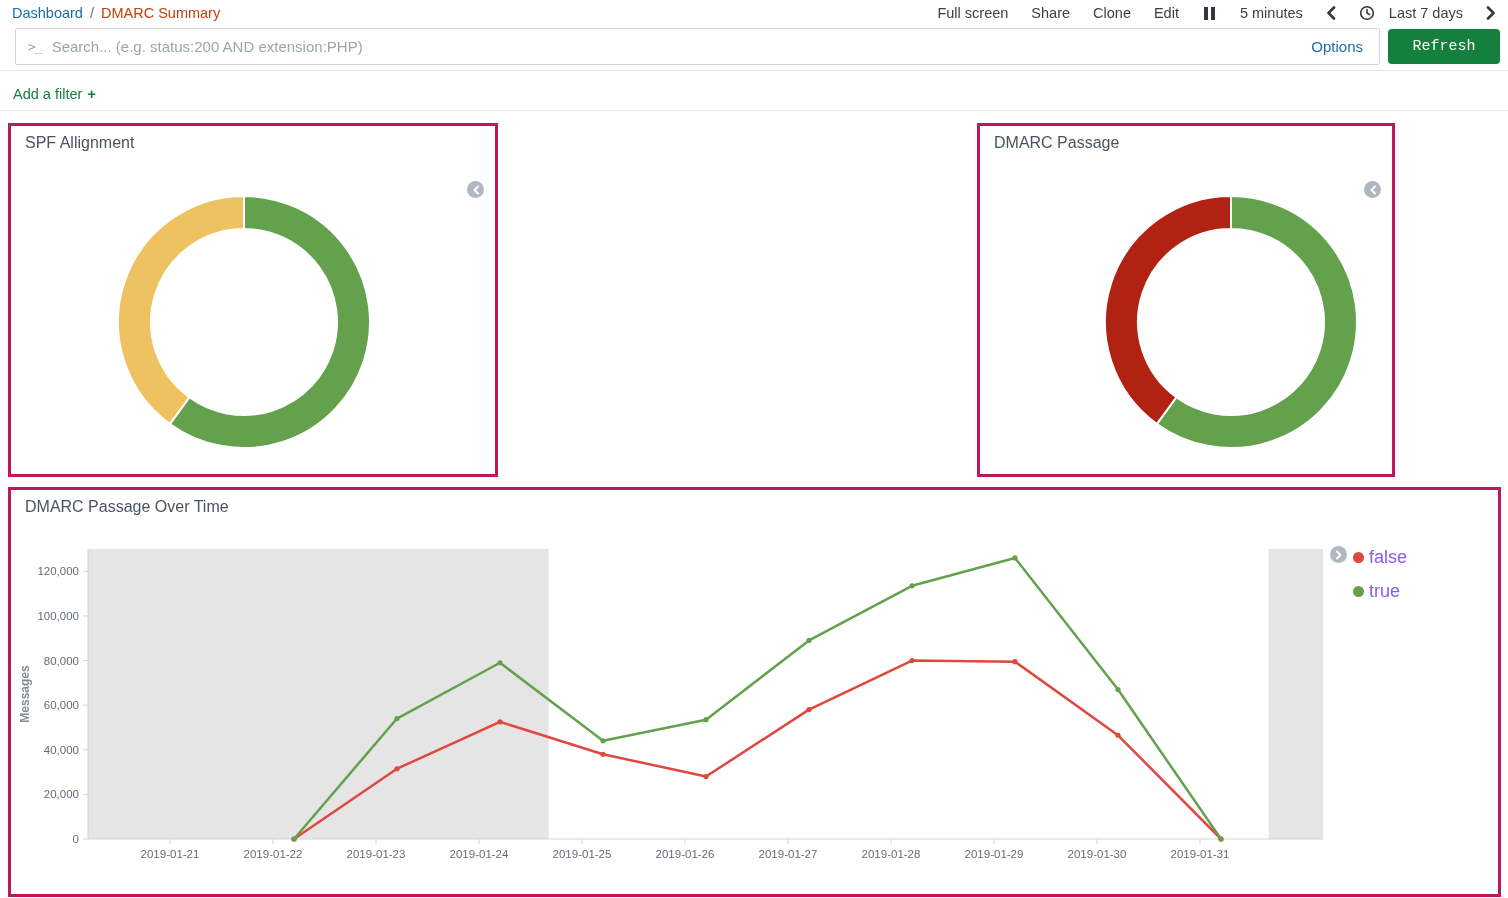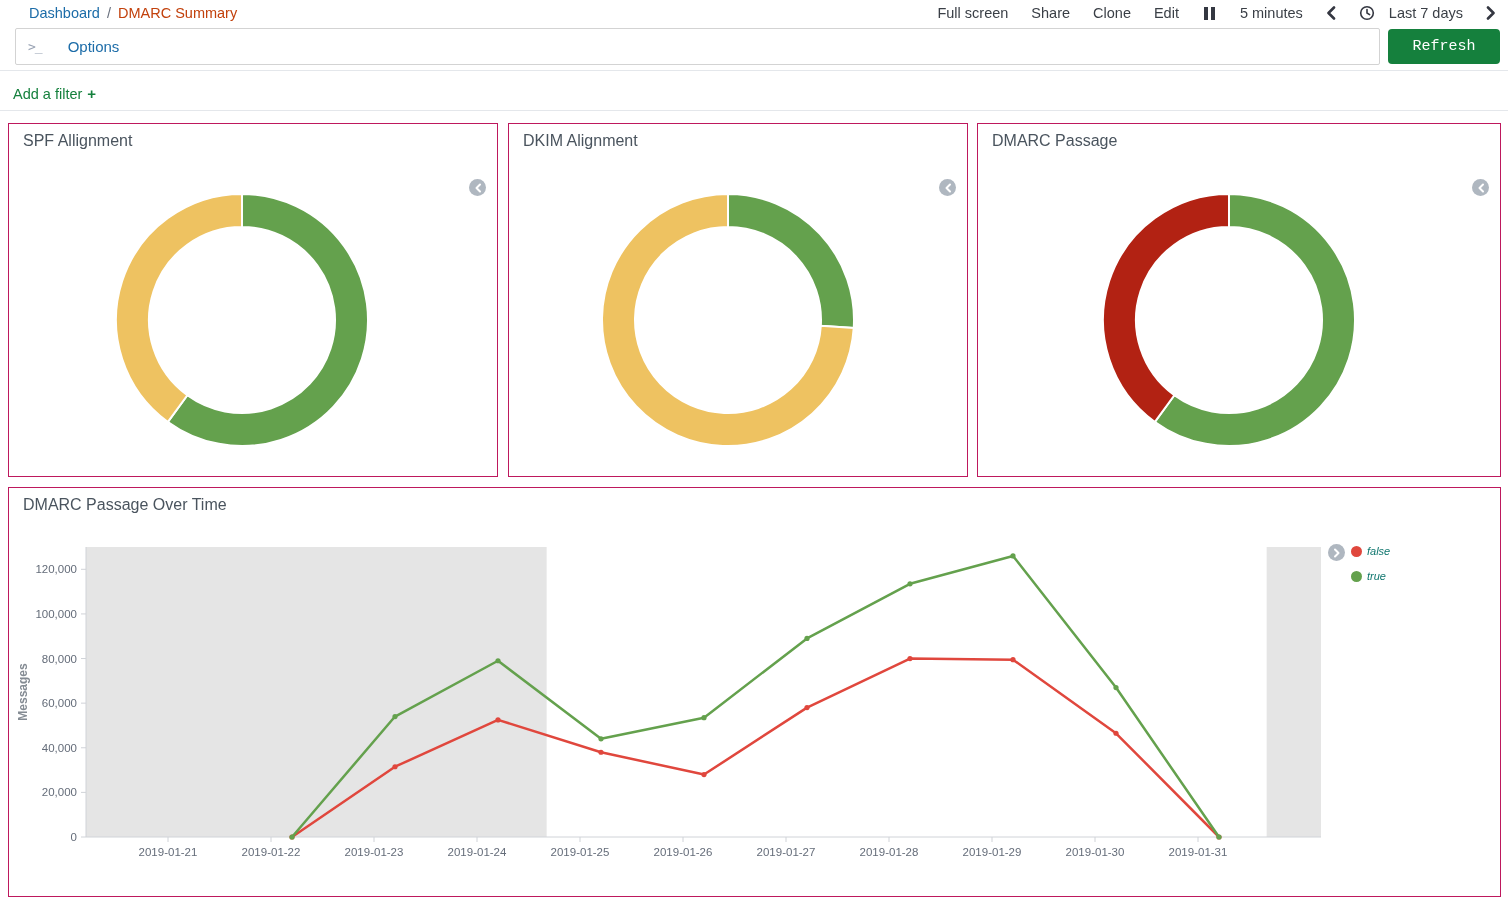--- a/index.html
+++ b/index.html
@@ -2,21 +2,21 @@
 <html><head>
 <meta charset="utf-8">
 <style>
   * { box-sizing: border-box; margin: 0; padding: 0; }
   html,body { width:1508px; height:898px; background:#fff; font-family:"Liberation Sans",sans-serif; color:#343741; overflow:hidden; }
   #page { position:relative; width:1508px; height:898px; background:#fff; }
 
   
   .topnav { position:absolute; top:0; left:0; width:100%; height:26px; display:flex; align-items:center; padding:0 12px; font-size:14.5px; }
   .breadcrumb { display:flex; align-items:center; gap:7px; }
-  .breadcrumb .crumb-link { color:#1C6CA8; cursor:pointer; text-decoration:none;margin-left:17px; }
+  .breadcrumb .crumb-link { color:#1C6CA8; cursor:pointer; text-decoration:none; }
   .breadcrumb .crumb-sep { color:#69707D; }
   .breadcrumb .crumb-current { color:#c2410c; }
   .nav-menu { margin-left:auto; display:flex; align-items:center; gap:23px; color:#3A3F46; }
   .nav-item { cursor:pointer; }
   .pause-icon { display:flex; gap:3px; cursor:pointer; padding:0 2px; }
   .pause-icon i { display:block; width:4px; height:13px; background:#343741; }
   .chev-btn { display:flex; align-items:center; cursor:pointer; }
   .timepick { display:flex; align-items:center; gap:14px; cursor:pointer; }
 
   
@@ -27,44 +27,44 @@
   .options-link { color:#1C6CA8; font-size:15px; padding:0 16px; cursor:pointer; }
   .refresh-btn { position:absolute; top:29px; left:1388px; width:112px; height:35px; background:#15803d; color:#fff; border:none; border-radius:4px; font-size:15px; font-family:Liberation Mono, monospace; cursor:pointer; }
   .hdr-divider { position:absolute; top:70px; left:0; width:100%; border-top:1px solid #E4E7EB; }
 
   
   .filter-bar { position:absolute; top:85px; left:13px; font-size:14.5px; color:#15803d; cursor:pointer; display:flex; align-items:center; gap:5px; }
   .plus-icon { font-weight:bold; font-size:15px; }
   .filter-divider { position:absolute; top:110px; left:0; width:100%; border-top:1px solid #E4E7EB; }
 
   
-  .panel { position:absolute; background:#fff; border:1px solid #be185d; }
+  .panel { position:absolute; background:#fff; border:3px solid #be185d; }
   #panel-spf   { left:8px;   top:123px; width:490px;  height:354px; }
   #panel-dkim  { left:508px; top:123px; width:460px;  height:354px; }
-  #panel-dmarc { left:977px; top:123px; width:524px;  height:354px;padding-left:48px; }
+  #panel-dmarc { left:977px; top:123px; width:418px;  height:354px;padding-left:48px; }
   #panel-tl    { left:8px;   top:487px; width:1493px; height:410px; }
   .panel-title { position:absolute; top:8px; left:14px; font-size:16px; color:#4A545E; white-space:nowrap; }
 
   .legend-toggle { position:absolute; width:17px; height:17px; border-radius:50%; background:#AFB7C0; display:flex; align-items:center; justify-content:center; cursor:pointer; }
   .donut-toggle { top:55px; right:11px; }
   .tl-toggle { top:56px; left:1319px; }
 
   .donut-wrap { position:absolute; top:61px; width:270px; height:270px; }
   #donut-spf   { left:98px; }
   #donut-dkim  { left:84px; }
   #donut-dmarc { left:116px; }
 
   
   .tl-chart { position:absolute; top:0; left:0; }
   .y-axis-title { position:absolute; top:197px; left:-46px; width:120px; text-align:center; transform:rotate(-90deg); font-size:12px; font-weight:bold; color:#848B93; }
   .x-axis-title { position:absolute; top:377px; left:77px; width:1235px; text-align:center; font-size:12px; font-weight:bold; color:#848B93; }
   .tl-legend { position:absolute; top:57px; left:1342px; display:flex; flex-direction:column; gap:13px; }
   .legend-item { display:flex; align-items:center; gap:5px; cursor:pointer; }
   .legend-item .dot { width:11px; height:11px; border-radius:50%; }
-  .legend-item .lbl { font-size:11px; color:#0f766e;font-style:italic; }
+  .legend-item .lbl { font-size:18px; color:#8b5cf6; }
 </style>
 </head>
 <body>
 
 <div id="page">
 
   <div class="topnav">
     <div class="breadcrumb">
       <a class="crumb-link">Dashboard</a>
       <span class="crumb-sep">/</span>
@@ -95,20 +95,21 @@
       <span class="chev-btn">
         <svg width="10" height="14" viewBox="0 0 10 14">
             <polyline points="2,1.5 7.5,7 2,12.5" fill="none" stroke="#343741" stroke-width="2.6" stroke-linecap="round" stroke-linejoin="round"></polyline>
           </svg>
       </span>
     </div>
   </div>
 
   <div class="search-box">
     <span class="prompt-icon">&gt;_</span>
+    <input class="search-input" type="text" placeholder="Search... (e.g. status:200 AND extension:PHP)" style="">
     <span class="options-link">Options</span>
   </div>
   <button class="refresh-btn">Refresh</button>
   <div class="hdr-divider"></div>
 
   <div class="filter-bar">
     <span>Add a filter</span>
     <span class="plus-icon">+</span>
   </div>
   <div class="filter-divider"></div>
@@ -119,32 +120,20 @@
       <svg width="8" height="10" viewBox="0 0 8 10">
           <polyline points="6,1.5 2.5,5 6,8.5" fill="none" stroke="#fff" stroke-width="2" stroke-linecap="round" stroke-linejoin="round"></polyline>
         </svg>
     </div>
     <div class="donut-wrap" id="donut-spf"><svg width="270" height="270">
           <path d="M135,9 A126,126 0 1 1 60.93905821114839,236.9361412912434 L80.3359715368,210.23858047687014 A93,93 0 1 0 135,42 Z" fill="#64A14D" stroke="#fff" stroke-width="2"></path>
           <path d="M60.93905821114839,236.9361412912434 A126,126 0 0 1 134.99999999999997,9 L134.99999999999997,42 A93,93 0 0 0 80.3359715368,210.23858047687014 Z" fill="#EEC261" stroke="#fff" stroke-width="2"></path>
         </svg></div>
   </div>
 
-  <div class="panel" id="panel-dkim">
-    <div class="panel-title">DKIM Alignment</div>
-    <div class="legend-toggle donut-toggle">
-      <svg width="8" height="10" viewBox="0 0 8 10">
-          <polyline points="6,1.5 2.5,5 6,8.5" fill="none" stroke="#fff" stroke-width="2" stroke-linecap="round" stroke-linejoin="round"></polyline>
-        </svg>
-    </div>
-    <div class="donut-wrap" id="donut-dkim"><svg width="270" height="270">
-          <path d="M135,9 A126,126 0 0 1 260.75136778196224,142.9116054606935 L227.81648574382928,140.83951831622613 A93,93 0 0 0 135,42 Z" fill="#64A14D" stroke="#fff" stroke-width="2"></path>
-          <path d="M260.75136778196224,142.9116054606935 A126,126 0 1 1 135.0000000000002,9 L135.00000000000014,42 A93,93 0 1 0 227.81648574382928,140.83951831622613 Z" fill="#EEC261" stroke="#fff" stroke-width="2"></path>
-        </svg></div>
-  </div>
 
   <div class="panel" id="panel-dmarc">
     <div class="panel-title">DMARC Passage</div>
     <div class="legend-toggle donut-toggle">
       <svg width="8" height="10" viewBox="0 0 8 10">
           <polyline points="6,1.5 2.5,5 6,8.5" fill="none" stroke="#fff" stroke-width="2" stroke-linecap="round" stroke-linejoin="round"></polyline>
         </svg>
     </div>
     <div class="donut-wrap" id="donut-dmarc"><svg width="270" height="270">
           <path d="M135,9 A126,126 0 1 1 60.93905821114839,236.9361412912434 L80.3359715368,210.23858047687014 A93,93 0 1 0 135,42 Z" fill="#64A14D" stroke="#fff" stroke-width="2"></path>

